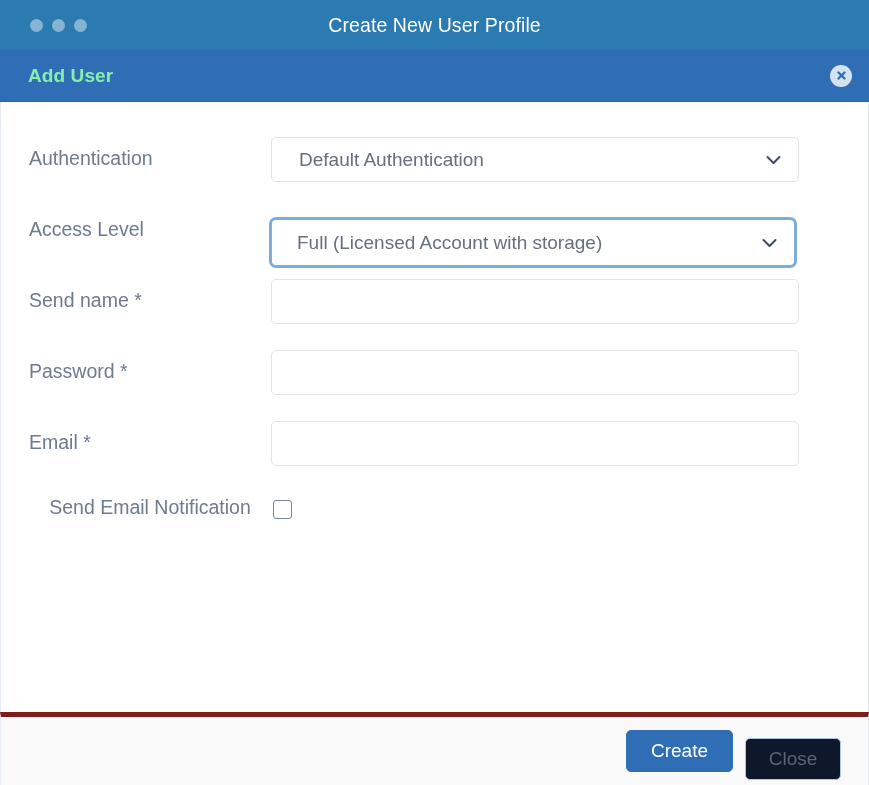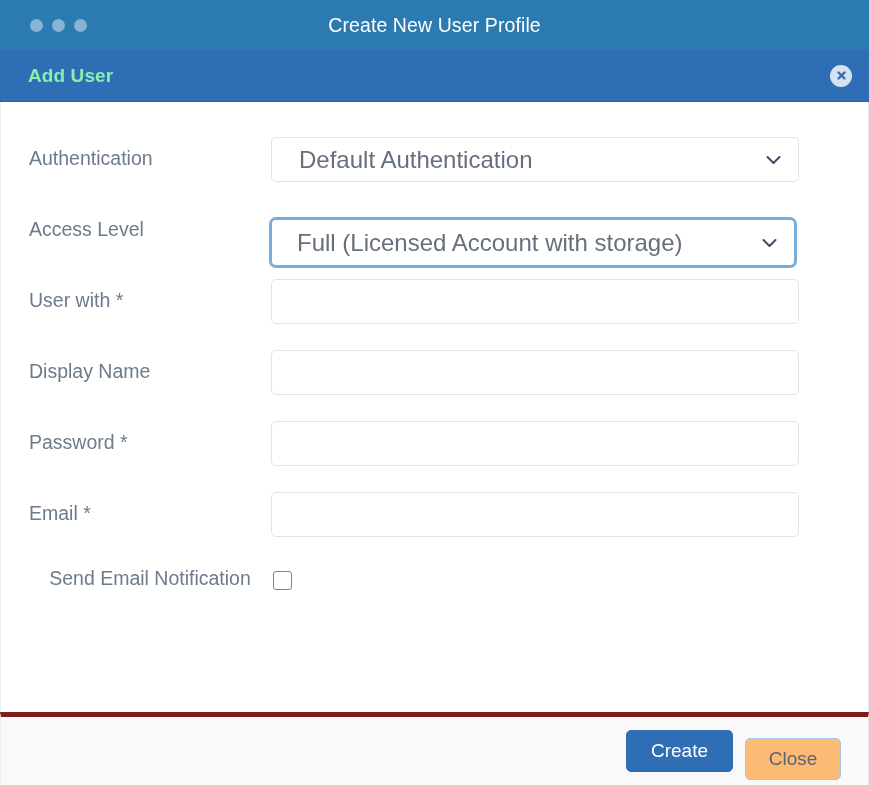--- a/index.html
+++ b/index.html
@@ -117,21 +117,21 @@
     position: relative;
     width: 528px;
     height: 45px;
     background: #ffffff;
     border: 1px solid #dfe3e8;
     border-radius: 5px;
     display: flex;
     align-items: center;
     padding: 0 40px 0 27px;
     color: #66707d;
-    font-size: 24px;
+    font-size: 19px;
     cursor: pointer;
     margin-top: 9px;
   }
   .select-box.focused {
     border: 3px solid #7badda;
     border-radius: 7px;
     height: 51px;
     margin-left: -2px;
     margin-top: 18px;
     padding-left: 25px;
@@ -197,21 +197,21 @@
     justify-content: center;
     white-space: nowrap;
   }
   .btn-primary {
     background: #2f6eb5;
     color: #ffffff;
     border: 1px solid #2f6eb5;
     min-width: 107px;
   }
   .btn-secondary {
-    background: #fdba74;
+    background: #0f172a;
     color: #5b6573;
     border: 1px solid #a9c5e3;
     min-width: 96px;
     margin-top: 16px;
   }
 </style>
 </head>
 <body>
 
 <div class="window">
@@ -258,32 +258,26 @@
           <span class="chevron">
             <svg width="15" height="10" viewBox="0 0 15 10">
               <path d="M1.5 2 L7.5 8 L13.5 2" fill="none" stroke="#3d4a63" stroke-width="2" stroke-linecap="round" stroke-linejoin="round"></path>
             </svg>
           </span>
         </div>
       </div>
     </div>
 
     <div class="form-row">
-      <div class="form-label">User with *</div>
+      <div class="form-label">Send name *</div>
       <div class="form-control">
         <input class="text-input" type="text" placeholder="" style="">
       </div>
     </div>
 
-    <div class="form-row">
-      <div class="form-label">Display Name</div>
-      <div class="form-control">
-        <input class="text-input" type="text" placeholder="" style="">
-      </div>
-    </div>
 
     <div class="form-row">
       <div class="form-label">Password *</div>
       <div class="form-control">
         <input class="text-input" type="password" placeholder="" style="">
       </div>
     </div>
 
     <div class="form-row">
       <div class="form-label">Email *</div>

